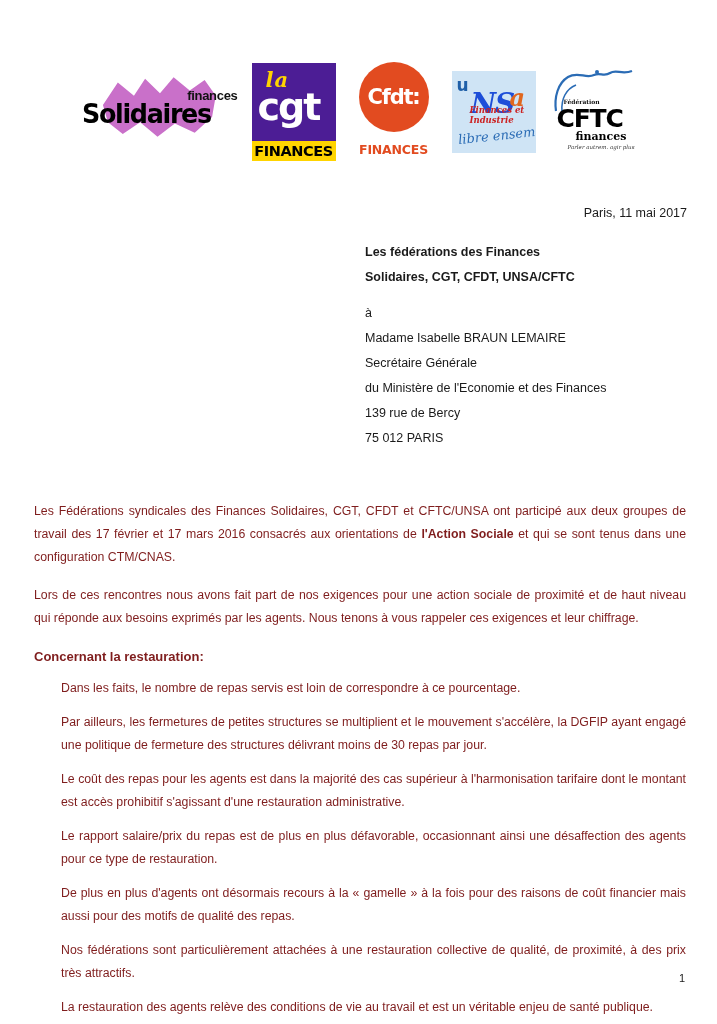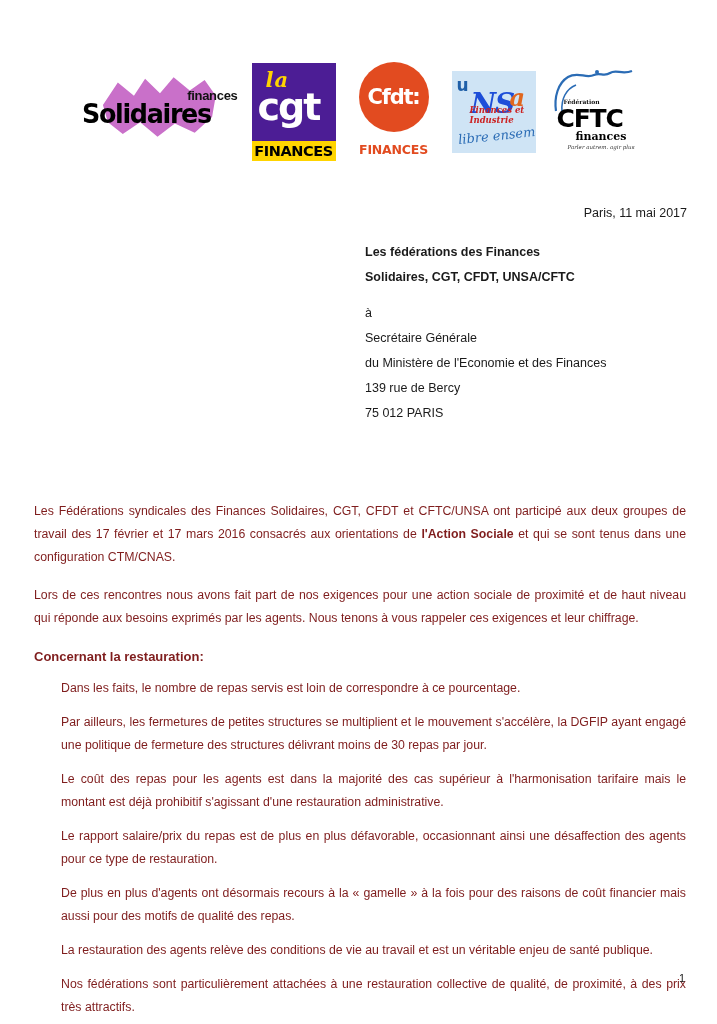--- a/index.html
+++ b/index.html
@@ -364,41 +364,42 @@
 
   </div>
 
   <div class="date-line">Paris, 11 mai 2017</div>
 
   <div class="address-block">
     <div class="bold">Les fédérations des Finances</div>
     <div class="bold">Solidaires, CGT, CFDT, UNSA/CFTC</div>
     <div class="gap"></div>
     <div>à</div>
+    <div>Madame Isabelle BRAUN LEMAIRE</div>
     <div>Secrétaire Générale</div>
     <div>du Ministère de l'Economie et des Finances</div>
     <div>139 rue de Bercy</div>
     <div>75 012 PARIS</div>
   </div>
 
   <div class="body-area">
 
     <p class="para">
       <span>Les Fédérations syndicales des Finances Solidaires, CGT, CFDT et CFTC/UNSA ont participé aux deux groupes de travail des 17 février et 17 mars 2016 consacrés aux orientations de </span><b>l'Action Sociale</b><span> et qui se sont tenus dans une configuration CTM/CNAS.</span>
     </p>
 
     <p class="para">Lors de ces rencontres nous avons fait part de nos exigences pour une action sociale de proximité et de haut niveau qui réponde aux besoins exprimés par les agents. Nous tenons à vous rappeler ces exigences et leur chiffrage.</p>
 
     <div class="section-heading">Concernant la restauration:</div>
 
     <p class="indent-para">Dans les faits, le nombre de repas servis est loin de correspondre à ce pourcentage.</p>
     <p class="indent-para">Par ailleurs, les fermetures de petites structures se multiplient et le mouvement s'accélère, la DGFIP ayant engagé une politique de fermeture des structures délivrant moins de 30 repas par jour.</p>
-    <p class="indent-para">Le coût des repas pour les agents est dans la majorité des cas supérieur à l'harmonisation tarifaire mais le montant est déjà prohibitif s'agissant d'une restauration administrative.</p>
+    <p class="indent-para">Le coût des repas pour les agents est dans la majorité des cas supérieur à l'harmonisation tarifaire dont le montant est accès prohibitif s'agissant d'une restauration administrative.</p>
     <p class="indent-para">Le rapport salaire/prix du repas est de plus en plus défavorable, occasionnant ainsi une désaffection des agents pour ce type de restauration.</p>
     <p class="indent-para">De plus en plus d'agents ont désormais recours à la « gamelle » à la fois pour des raisons de coût financier mais aussi pour des motifs de qualité des repas.</p>
+    <p class="indent-para">Nos fédérations sont particulièrement attachées à une restauration collective de qualité, de proximité, à des prix très attractifs.</p>
     <p class="indent-para">La restauration des agents relève des conditions de vie au travail et est un véritable enjeu de santé publique.</p>
-    <p class="indent-para">Nos fédérations sont particulièrement attachées à une restauration collective de qualité, de proximité, à des prix très attractifs.</p>
 
   </div>
 
   <div class="page-number">1</div>
 
 </div>
 
 </body></html>

